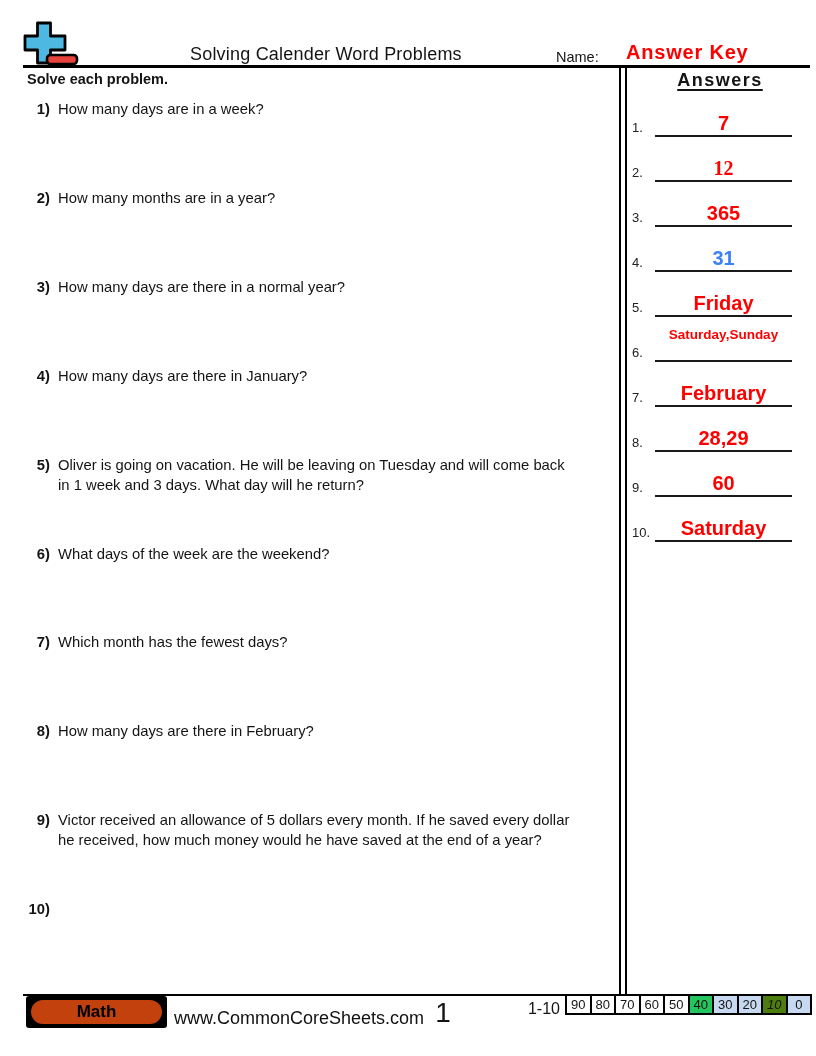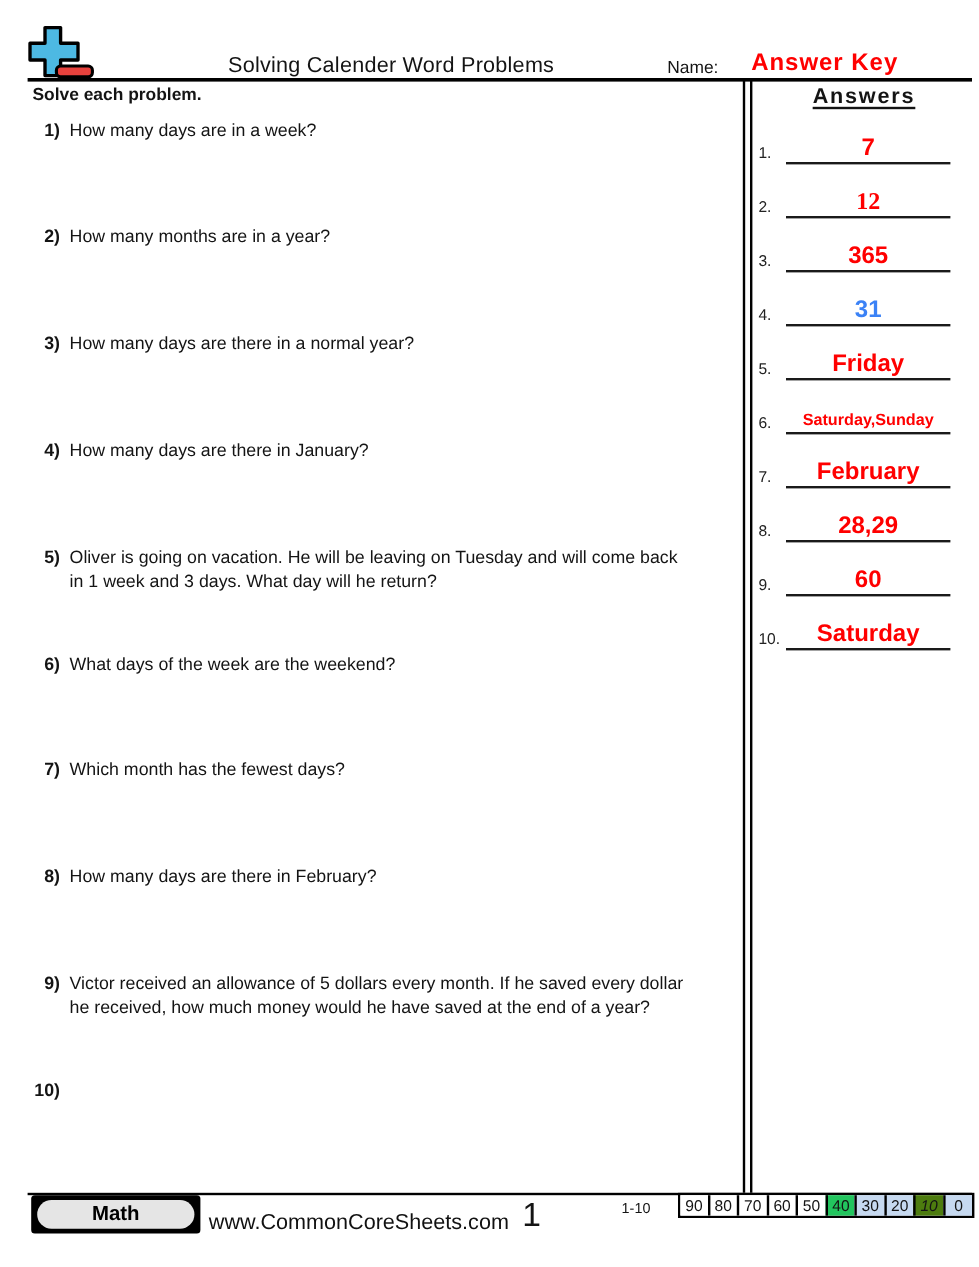--- a/index.html
+++ b/index.html
@@ -31,39 +31,39 @@
     font-size:18px; font-weight:bold; letter-spacing:1.5px;
     text-decoration:underline; text-underline-offset:3px; text-decoration-thickness:2px;
   }
   .arow { position:absolute; left:628px; width:184px; height:32px; }
   .anum { position:absolute; left:4px; bottom:2px; font-size:13px; color:#222; }
   .aline { position:absolute; left:27px; bottom:0; width:137px; height:2px; background:#1a1a1a; }
   .aval {
     position:absolute; left:27px; bottom:3px; width:137px; text-align:center;
     font-size:20px; font-weight:bold; line-height:1.05; white-space:nowrap;
   }
-  .aval.small { font-size:13.5px; bottom:5px; }
+  .aval.small { font-size:13.5px; bottom:20px; }
   
   .q { position:absolute; left:0; width:618px; }
   .qnum {
     position:absolute; left:0; top:0; width:50px; text-align:right;
     font-size:14.8px; font-weight:bold; line-height:19.5px;
   }
   .qtext { margin-left:58px; width:560px; font-size:14.8px; line-height:19.5px; }
   
   .frule { position:absolute; left:23px; top:994px; width:787px; height:2px; background:#000; }
   .math-badge { position:absolute; left:26px; top:996px; width:141px; height:32px; background:#000; border-radius:3px; }
   .math-pill {
-    position:absolute; left:5px; top:4px; right:5px; bottom:4px; background:#e5e5e5; border-radius:14px;
+    position:absolute; left:5px; top:4px; right:5px; bottom:4px; background:#c2410c; border-radius:14px;
     display:flex; align-items:center; justify-content:center;
     font-size:17px; font-weight:bold; color:#000;
   }
   .website { position:absolute; left:174px; top:1008px; font-size:18px; color:#111; }
   .page-num { position:absolute; left:418px; top:997px; width:50px; text-align:center; font-size:28px; }
-  .range-label { position:absolute; left:518px; top:1000px; width:42px; font-size:12px; }
+  .range-label { position:absolute; left:518px; top:1000px; width:42px; text-align:right; font-size:16px; }
   .score-grid {
     position:absolute; left:565px; top:994px; width:247px; height:21px;
     display:flex; border:2px solid #000; box-sizing:border-box; background:#fff;
   }
   .cell {
     flex:1; border-left:2px solid #000; box-sizing:border-box;
     display:flex; align-items:center; justify-content:center;
     font-size:13px; background:#fff;
   }
   .cell:first-child { border-left:none; }

